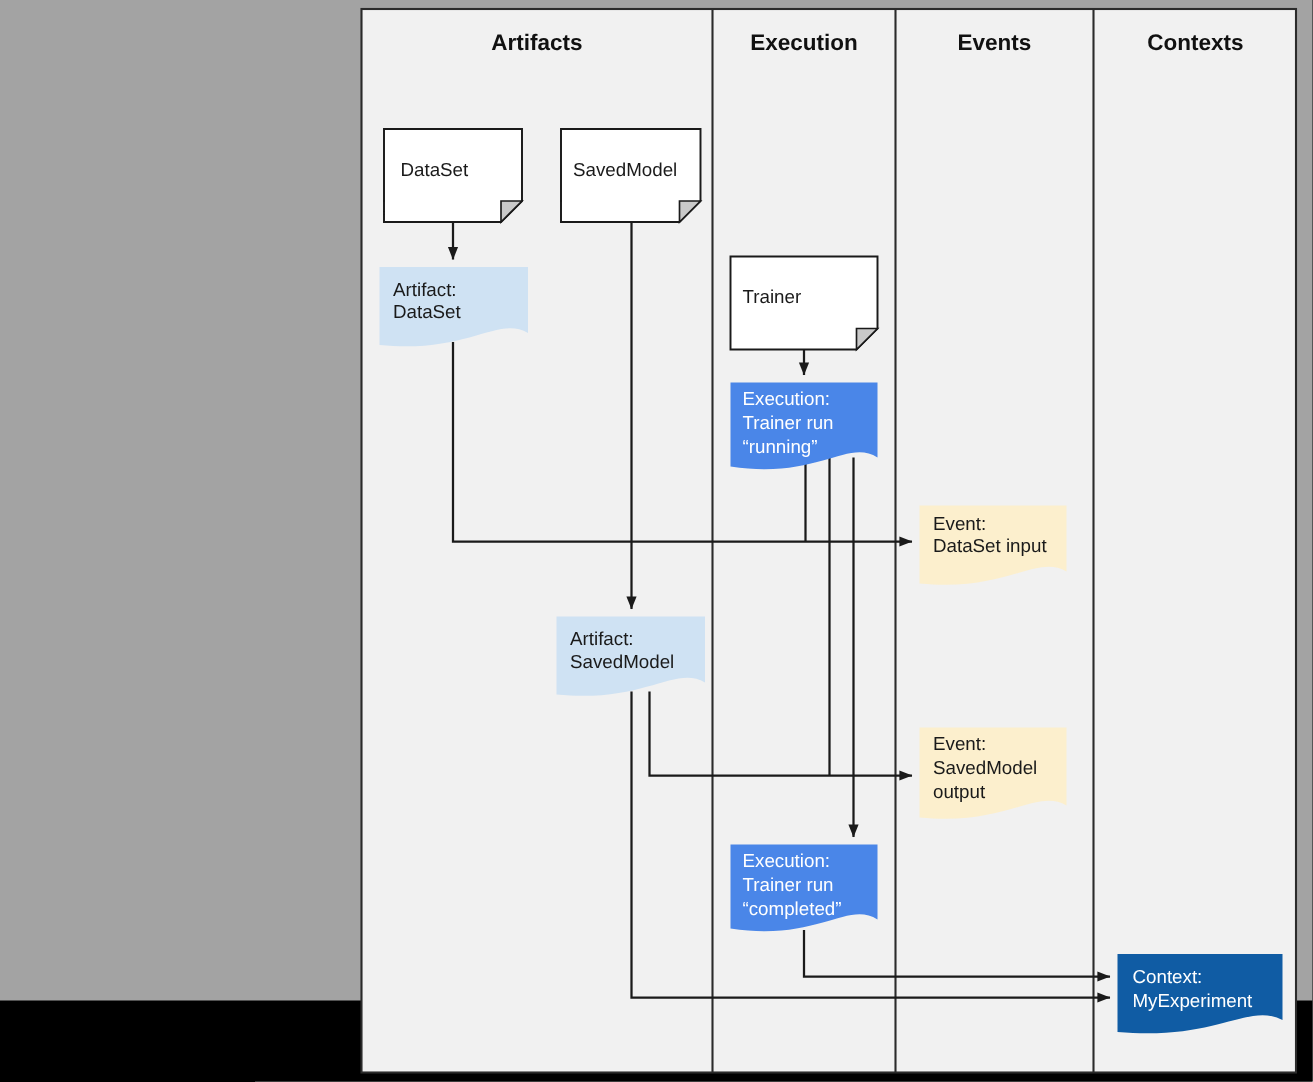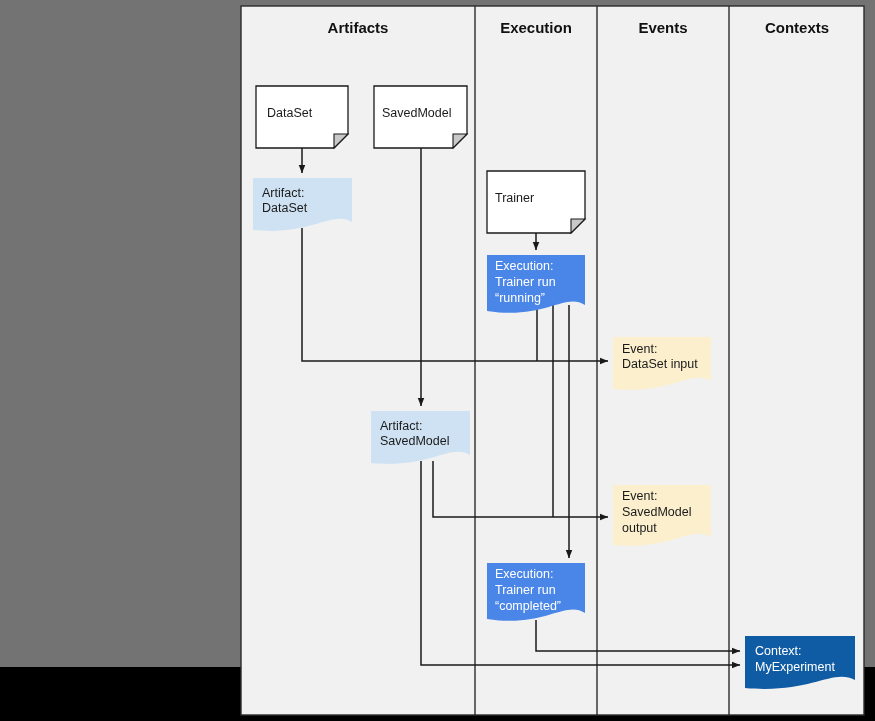--- a/index.html
+++ b/index.html
@@ -1,18 +1,18 @@
 <!DOCTYPE html>
 <html><head>
 <meta charset="utf-8">
 <style>
   html,body{margin:0;padding:0;background:#000;}
   body{width:875px;height:721px;overflow:hidden;
        font-family:"Liberation Sans","DejaVu Sans",sans-serif;}
-  #stage{position:relative;width:875px;height:667px;background:#737373;}
+  #stage{position:relative;width:875px;height:667px;background:#a3a3a3;}
   svg#diagram{position:absolute;left:0;top:0;}
   text{ font-family:"Liberation Sans","DejaVu Sans",sans-serif; }
   .colhead{ font-size:15px; font-weight:bold; fill:#111111; text-anchor:middle; }
   .nodelabel{ font-size:12.5px; fill:#1a1a1a; }
   .nodelabel-light{ font-size:12.5px; fill:#ffffff; }
 </style>
 </head>
 <body>
 
 <div id="stage">

